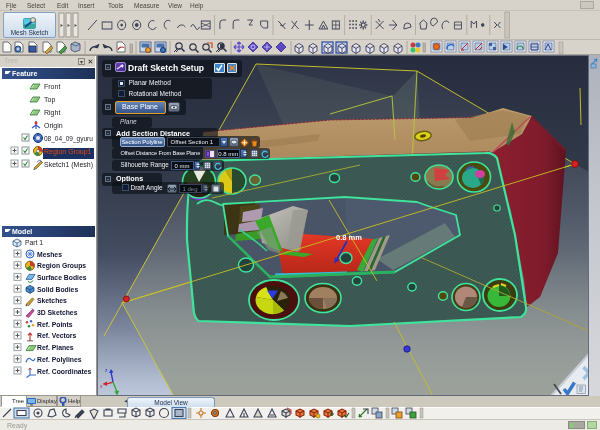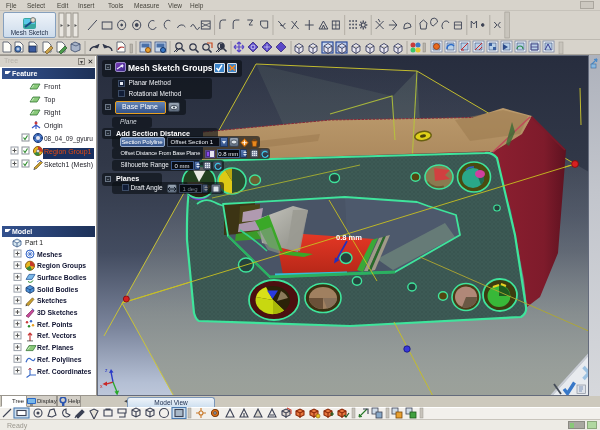--- a/index.html
+++ b/index.html
@@ -602,21 +602,21 @@
 <rect x="97.5" y="55.5" width="491" height="340" fill="none" stroke="#646b7c" stroke-width="1"></rect>
 </svg>
 
 <div class="dlgrow" style="left:102px;top:60px;width:140px;height:17px"></div>
 <div class="dminus" style="left:105px;top:63.5px">-</div>
 <div class="abs" style="left:114.5px;top:62px;width:11px;height:10px;background:linear-gradient(135deg,#7a3ab8,#3a2a88);border:1px solid #9a8ac8;border-radius:2px">
     <svg width="9" height="8">
       <path d="M1 6 L7 2 M7 2 l-2.5 .5 M7 2 l-.5 2.5" stroke="#e8e8f8" stroke-width="1.1" fill="none"></path>
     </svg>
   </div>
-<div class="abs" style="left:128px;top:62.5px;font-size:8.5px;font-weight:bold;color:#fff">Mesh Sketch Groups</div>
+<div class="abs" style="left:128px;top:62.5px;font-size:8.5px;font-weight:bold;color:#fff">Draft Sketch Setup</div>
 <div class="abs" style="left:214px;top:63px;width:10.5px;height:9.5px;background:#3d85c8;border:1px solid #d8e0ea;border-radius:1px">
     <svg width="9" height="8">
       <path d="M1.5 4 l2 2.5 3.5 -5.5" stroke="#fff" stroke-width="1.4" fill="none"></path>
     </svg>
   </div>
 <div class="abs" style="left:226.5px;top:63px;width:10.5px;height:9.5px;background:#3d85c8;border:1px solid #d8e0ea;border-radius:1px">
     <svg width="9" height="8">
       <path d="M1.5 1.5 l5.5 5 M7 1.5 l-5.5 5" stroke="#ff8618" stroke-width="1.4" fill="none"></path>
     </svg>
   </div>
@@ -692,21 +692,21 @@
       <path d="M.5 2.5 h6 M2.5 .5 v6 M4.5 .5 v6 M.5 4.5 h6" stroke="#5a6a8a" stroke-width=".5"></path>
     </svg>
   </div>
 <div class="ibtn" style="left:212.5px;top:160.8px;width:9.5px;height:9.3px;background:linear-gradient(#4a5668,#222c3a)">
     <svg width="8" height="8">
       <path d="M6.5 2.5 a3 3 0 1 0 .5 2.5" fill="none" stroke="#40c8e8" stroke-width="1.2"></path>
     </svg>
   </div>
 <div class="dlgrow" style="left:102px;top:172.5px;width:60px;height:13.5px"></div>
 <div class="dminus" style="left:105px;top:175.5px">-</div>
-<div class="dhead" style="left:116px;top:174.3px">Planes</div>
+<div class="dhead" style="left:116px;top:174.3px">Options</div>
 <div class="dlgrow" style="left:112px;top:181.8px;width:112px;height:12.4px"></div>
 <div class="dcheck" style="left:121.5px;top:183.8px"></div>
 <div class="dlbl" style="left:130.5px;top:184px">Draft Angle</div>
 <div class="ibtn" style="left:167px;top:183.8px;width:9.5px;height:9px">
     <svg width="8" height="8">
       <path d="M0 4 h8 M2 2 l-2 2 2 2 M6 2 l2 2 -2 2" stroke="#18202c" stroke-width="1" fill="none"></path>
     </svg>
   </div>
 <div class="dinput" style="left:178.5px;top:183.8px;width:23px;height:9.3px;line-height:8px;color:#78828e;border-color:#39445a">1 deg</div>
 <div class="spin" style="left:201.5px;top:183.8px;height:9.3px;opacity:.55"></div>

